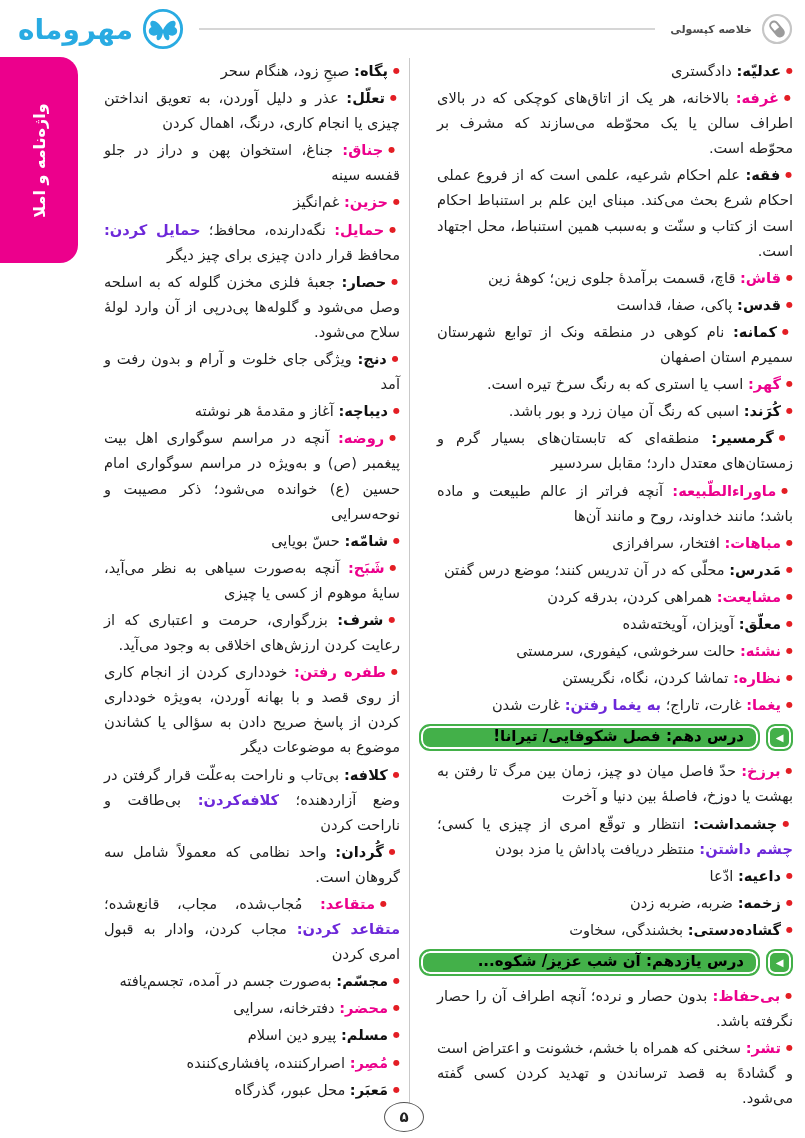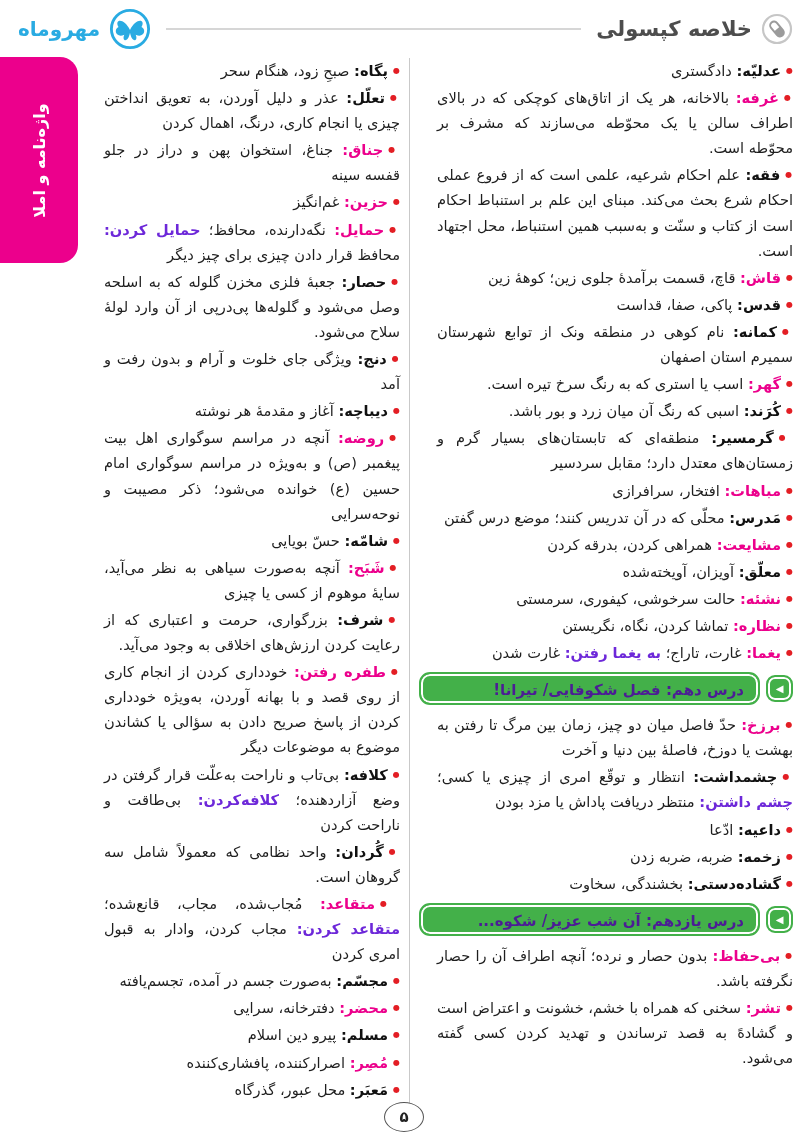--- a/index.html
+++ b/index.html
@@ -4,24 +4,24 @@
 <style>
   html,body{margin:0;padding:0;}
   body{
     width:805px;height:1138px;position:relative;overflow:hidden;
     background:#ffffff;font-family:"DejaVu Sans",sans-serif;
   }
   
   .header{position:absolute;top:6px;left:0;right:0;height:46px;
     display:flex;direction:rtl;align-items:center;padding:0 12px;gap:9px;}
   .capsule-badge{width:32px;height:32px;flex:0 0 auto;}
-  .header-label{font-size:21px;font-weight:bold;color:#4d4d4d;white-space:nowrap;}
+  .header-label{font-size:11px;font-weight:bold;color:#4d4d4d;white-space:nowrap;}
   .header-line{flex:1;border-top:2px solid #d6d6d6;height:0;margin:0 6px;}
   .logo-circle{width:42px;height:42px;flex:0 0 auto;}
-  .brand{font-size:20px;font-weight:bold;color:#29abe2;white-space:nowrap;margin-left:6px;}
+  .brand{font-size:28px;font-weight:bold;color:#29abe2;white-space:nowrap;margin-left:6px;}
   
   .side-tab{position:absolute;left:0;top:57px;width:78px;height:206px;
     background:#ec008c;border-radius:0 18px 18px 0;
     display:flex;align-items:center;justify-content:center;}
   .side-tab span{display:block;transform:rotate(-90deg);white-space:nowrap;
     color:#ffffff;font-weight:bold;font-size:16px;}
   
   .content{position:absolute;top:58px;right:12px;left:86px;bottom:34px;
     display:flex;direction:rtl;gap:9px;}
   .col{direction:rtl;}
@@ -35,22 +35,22 @@
   .kw.pink{color:#ec008c;}
   .kw.black{color:#111111;}
   .bold{font-weight:bold;color:#6d28d9;}
   
   .lesson{display:flex;direction:rtl;align-items:center;gap:6px;margin:7px 0;}
   .lesson-marker{width:27px;height:27px;flex:0 0 auto;box-sizing:border-box;
     background:#43b049;border:2px solid #43b049;box-shadow:inset 0 0 0 2px #ffffff;
     border-radius:9px;color:#ffffff;display:flex;align-items:center;justify-content:center;
     font-size:10px;}
   .lesson-pill{flex:1;box-sizing:border-box;background:#43b049;border:2px solid #43b049;
-    box-shadow:inset 0 0 0 2px #ffffff;border-radius:11px;color:#4c1d95;
-    font-weight:bold;font-size:15px;padding:7px 14px 4px;text-align:right;white-space:nowrap;
+    box-shadow:inset 0 0 0 2px #ffffff;border-radius:11px;color:#000000;
+    font-weight:bold;font-size:15px;padding:1px 14px 4px;text-align:right;white-space:nowrap;
     overflow:hidden;}
   
   .page-num{position:absolute;bottom:6px;left:404px;transform:translateX(-50%);
     width:38px;height:28px;border:1.5px solid #555555;border-radius:50%;
     display:flex;align-items:center;justify-content:center;
     font-size:15px;font-weight:bold;color:#222222;background:#ffffff;}
 </style>
 </head>
 <body>
 
@@ -85,20 +85,21 @@
   <div class="col col-right" id="col-right">
       <p class="entry"><span class="bullet">●</span><span class="kw black">عدلیّه:</span><span class="txt"> دادگستری</span></p>
       <p class="entry"><span class="bullet">●</span><span class="kw pink">غرفه:</span><span class="txt"> بالاخانه، هر یک از اتاق‌های کوچکی که در بالای اطراف سالن یا یک محوّطه می‌سازند که مشرف بر محوّطه است.</span></p>
       <p class="entry"><span class="bullet">●</span><span class="kw black">فقه:</span><span class="txt"> علم احکام شرعیه، علمی است که از فروع عملی احکام شرع بحث می‌کند. مبنای این علم بر استنباط احکام است از کتاب و سنّت و به‌سبب همین استنباط، محل اجتهاد است.</span></p>
       <p class="entry"><span class="bullet">●</span><span class="kw pink">قاش:</span><span class="txt"> قاچ، قسمت برآمدهٔ جلوی زین؛ کوههٔ زین</span></p>
       <p class="entry"><span class="bullet">●</span><span class="kw black">قدس:</span><span class="txt"> پاکی، صفا، قداست</span></p>
       <p class="entry"><span class="bullet">●</span><span class="kw black">کمانه:</span><span class="txt"> نام کوهی در منطقه ونک از توابع شهرستان سمیرم استان اصفهان</span></p>
       <p class="entry"><span class="bullet">●</span><span class="kw pink">گهر:</span><span class="txt"> اسب یا استری که به رنگ سرخ تیره است.</span></p>
       <p class="entry"><span class="bullet">●</span><span class="kw black">کُرَند:</span><span class="txt"> اسبی که رنگ آن میان زرد و بور باشد.</span></p>
       <p class="entry"><span class="bullet">●</span><span class="kw black">گرمسیر:</span><span class="txt"> منطقه‌ای که تابستان‌های بسیار گرم و زمستان‌های معتدل دارد؛ مقابل سردسیر</span></p>
+      <p class="entry"><span class="bullet">●</span><span class="kw pink">ماوراءالطّبیعه:</span><span class="txt"> آنچه فراتر از عالم طبیعت و ماده باشد؛ مانند خداوند، روح و مانند آن‌ها</span></p>
       <p class="entry"><span class="bullet">●</span><span class="kw pink">مباهات:</span><span class="txt"> افتخار، سرافرازی</span></p>
       <p class="entry"><span class="bullet">●</span><span class="kw black">مَدرس:</span><span class="txt"> محلّی که در آن تدریس کنند؛ موضع درس گفتن</span></p>
       <p class="entry"><span class="bullet">●</span><span class="kw pink">مشایعت:</span><span class="txt"> همراهی کردن، بدرقه کردن</span></p>
       <p class="entry"><span class="bullet">●</span><span class="kw black">معلّق:</span><span class="txt"> آویزان، آویخته‌شده</span></p>
       <p class="entry"><span class="bullet">●</span><span class="kw pink">نشئه:</span><span class="txt"> حالت سرخوشی، کیفوری، سرمستی</span></p>
       <p class="entry"><span class="bullet">●</span><span class="kw pink">نظاره:</span><span class="txt"> تماشا کردن، نگاه، نگریستن</span></p>
       <p class="entry"><span class="bullet">●</span><span class="kw pink">یغما:</span><span class="txt"> غارت، تاراج؛ </span><span class="bold">به یغما رفتن:</span><span class="txt"> غارت شدن</span></p>
       <div class="lesson">
         <span class="lesson-marker">◀</span>
         <span class="lesson-pill">درس دهم: فصل شکوفایی/ تیرانا!</span>

